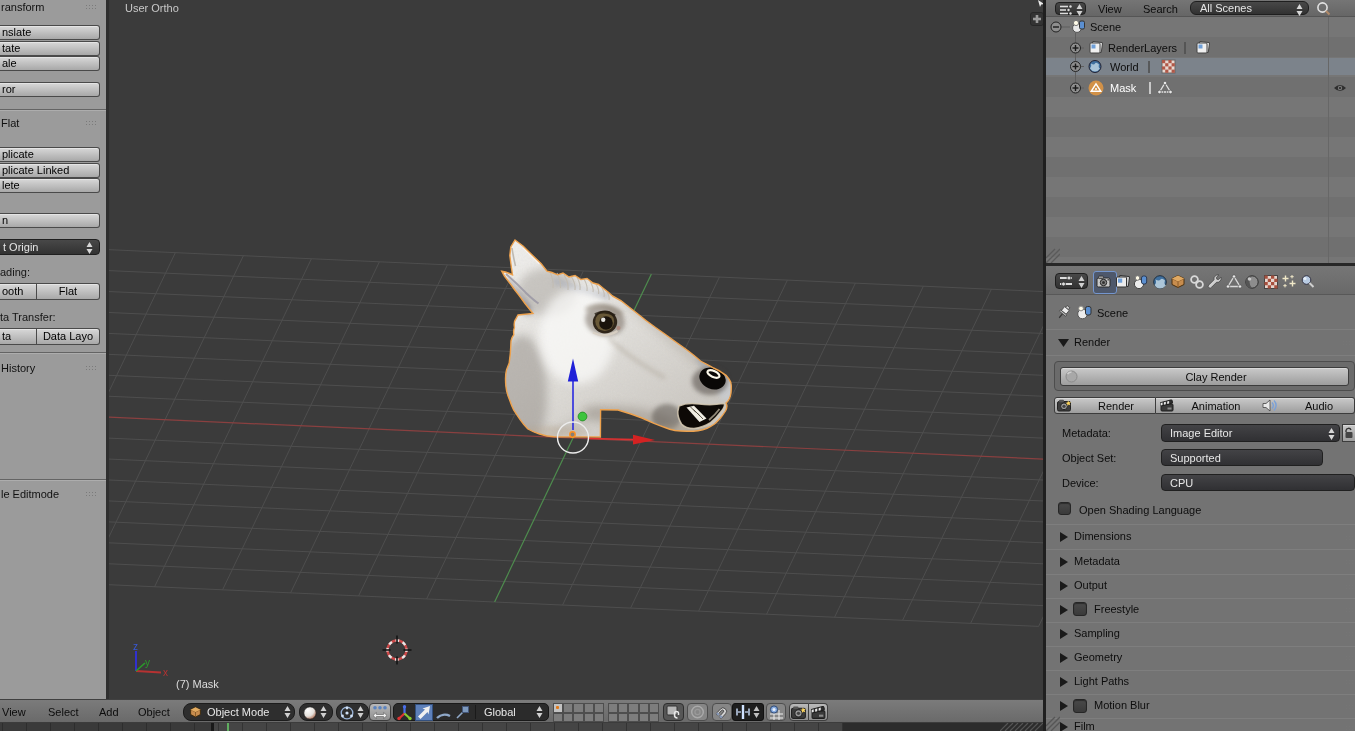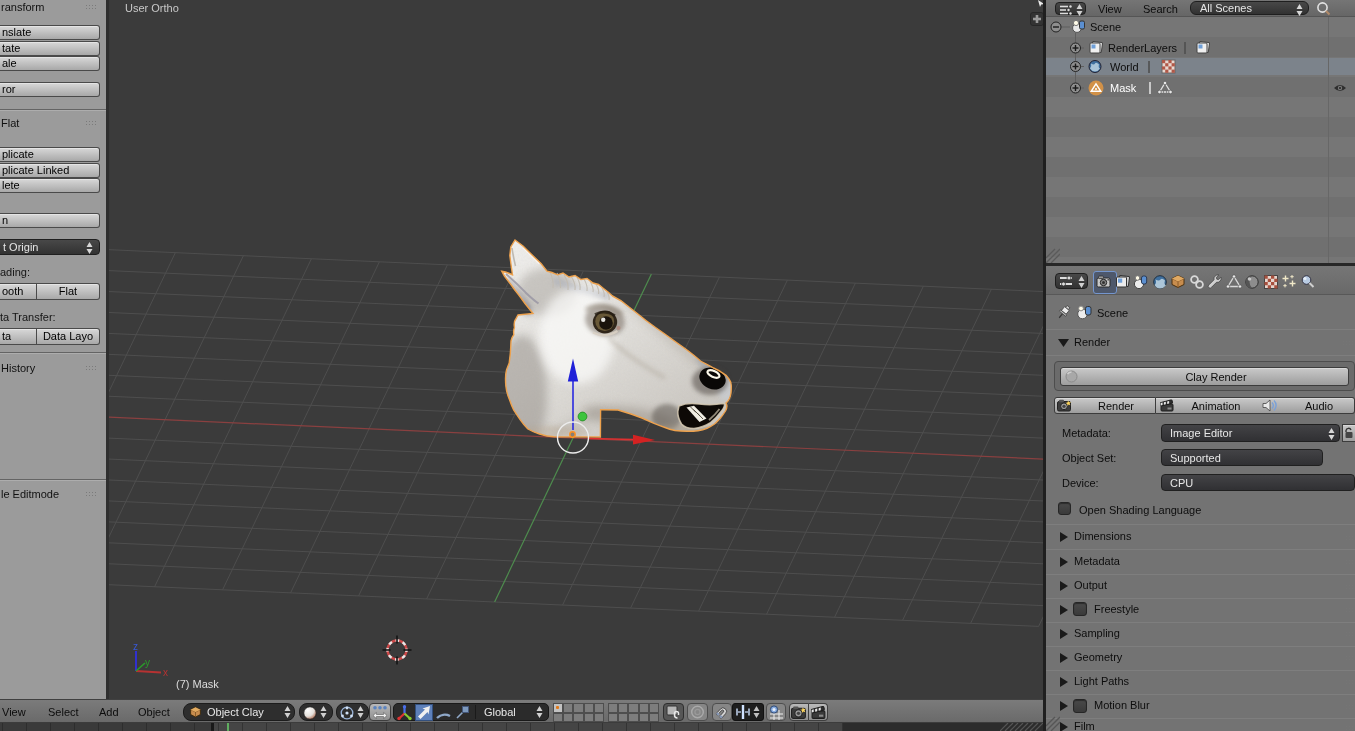--- a/index.html
+++ b/index.html
@@ -194,21 +194,21 @@
 <div class="hmenu" style="left:2px">View</div>
 <div class="hmenu" style="left:48px">Select</div>
 <div class="hmenu" style="left:99px">Add</div>
 <div class="hmenu" style="left:138px">Object</div>
 <div class="pill" style="left:183px;width:112px"></div>
 <svg class="abs" style="left:189px;top:6px" width="13" height="13" viewBox="0 0 16 16">
       <path d="M8 1.5L14 4.5v6L8 13.5L2 10.5v-6Z" fill="#c88d4e" stroke="#3a2808"></path>
       <path d="M2 4.5L8 7.5l6-3M8 7.5v6" stroke="#7a5224" fill="none"></path>
       <path d="M8 1.5L14 4.5L8 7.5L2 4.5Z" fill="#e2ab61"></path>
     </svg>
-<div class="wtxt" style="left:207px;top:6px">Object Clay</div>
+<div class="wtxt" style="left:207px;top:6px">Object Mode</div>
 <svg class="updn" style="left:284px;top:6px" viewBox="0 0 7 12">
       <path d="M3.5 0L6.5 5H0.5Z M3.5 12L6.5 7H0.5Z" fill="#d0d0d0"></path>
     </svg>
 <div class="pill" style="left:299px;width:34px"></div>
 <svg class="abs" style="left:303px;top:5.5px" width="14" height="14">
       <defs>
         <radialGradient id="shd" cx="33%" cy="28%" r="95%">
           <stop offset="0%" stop-color="#fdfdfd"></stop>
           <stop offset="50%" stop-color="#e4e0db"></stop>
           <stop offset="82%" stop-color="#aa6a50"></stop>

